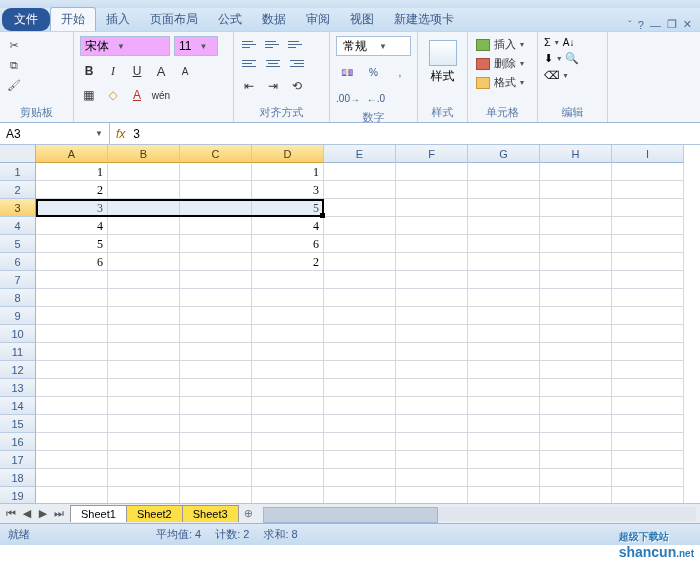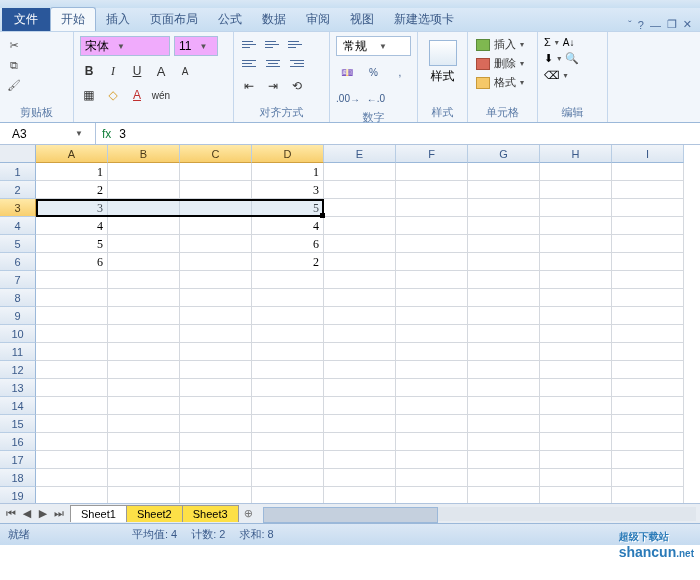--- a/index.html
+++ b/index.html
@@ -1,21 +1,21 @@
 <!DOCTYPE html>
 <html><head>
 <meta charset="utf-8">
 <style>
 * { box-sizing: border-box; margin: 0; padding: 0; font-family: "Microsoft YaHei", "SimSun", sans-serif; }
 body { width: 700px; height: 580px; background: #fff; overflow: hidden; font-size: 12px; }
 
 .titlebar { height: 8px; background: linear-gradient(#d9e7f5, #c9dff2); }
 
 .tabs { display: flex; align-items: flex-end; height: 23px; background: linear-gradient(#dbe9f7, #c7ddf1); padding-left: 2px; gap: 0; }
-.tab { padding: 3px 10px; color: #3b5a87; cursor: pointer; }
+.tab { padding: 3px 10px; color: #3b5a87; cursor: pointer; border-radius: 9px; }
 .tab-file { background: #2a579a; color: #fff; padding: 3px 12px; }
 .tab-active { background: #f4f8fc; border: 1px solid #9bb8d9; border-bottom: none; border-radius: 3px 3px 0 0; color: #3b5a87; }
 .title-controls { margin-left: auto; display: flex; gap: 6px; padding-right: 8px; align-items: center; }
 .title-controls span { color: #4a6a9a; font-size: 11px; cursor: pointer; }
 
 .ribbon { display: flex; height: 92px; background: #f2f6fb; border-top: 1px solid #c0d4ea; border-bottom: 1px solid #9bb8d9; }
 .group { border-right: 1px solid #c5d7ec; padding: 4px 6px 2px; display: flex; flex-direction: column; justify-content: space-between; }
 .group-label { text-align: center; color: #5a7aa6; font-size: 11px; padding-top: 2px; }
 .group-body { display: flex; gap: 4px; align-items: flex-start; }
 
@@ -48,24 +48,24 @@
 .cell-col { display: flex; flex-direction: column; gap: 2px; }
 .cell-btn { display: flex; align-items: center; gap: 4px; font-size: 11px; cursor: pointer; color: #333; padding: 1px 2px; }
 .cell-icon { width: 14px; height: 12px; background: #7fb850; border: 1px solid #5a8a3a; }
 .cell-icon.del { background: #d86a5a; border-color: #a84a3a; }
 .cell-icon.fmt { background: #f5c869; border-color: #c99a3a; }
 
 .edit-col { display: flex; flex-direction: column; gap: 4px; }
 .edit-btn { display: flex; align-items: center; gap: 4px; font-size: 11px; cursor: pointer; }
 
 .namebox-row { display: flex; height: 22px; border-bottom: 1px solid #b0c4de; align-items: stretch; }
-.namebox { width: 96px; border-right: 1px solid #b0c4de; display: flex; align-items: center; padding: 0 12px; background: #fff; }
+.namebox { width: 110px; border-right: 1px solid #b0c4de; display: flex; align-items: center; padding: 0 6px; background: #fff; }
 .namebox-arrow { font-size: 8px; margin-left: auto; color: #555; }
 .fx-area { display: flex; align-items: center; padding: 0 6px; gap: 8px; flex: 1; background: #fff; }
-.fx-label { color: #15803d; }
+.fx-label { font-style: italic; color: #a16207; }
 
 .grid-area { position: relative; height: 358px; overflow: auto; background: #fff; }
 .corner { position: absolute; top: 0; left: 0; width: 36px; height: 18px; background: #e8edf3; border-right: 1px solid #9bb8d9; border-bottom: 1px solid #9bb8d9; z-index: 3; }
 .col-headers { position: absolute; top: 0; left: 36px; display: flex; z-index: 2; }
 .col-h { width: 72px; height: 18px; background: linear-gradient(#f0f4f9, #dde7f2); border-right: 1px solid #b8cde4; border-bottom: 1px solid #9bb8d9; text-align: center; line-height: 18px; color: #3a5a8a; font-size: 11px; }
 .col-h.sel { background: linear-gradient(#ffe9a8, #f8cf6e); color: #4a3a1a; border-bottom-color: #d0a040; }
 .row-headers { position: absolute; top: 18px; left: 0; z-index: 2; }
 .row-h { width: 36px; height: 18px; background: linear-gradient(#f0f4f9, #dde7f2); border-right: 1px solid #9bb8d9; border-bottom: 1px solid #b8cde4; text-align: center; line-height: 18px; color: #3a5a8a; font-size: 11px; }
 .row-h.sel { background: linear-gradient(#ffe9a8, #f8cf6e); color: #4a3a1a; border-right-color: #d0a040; }
 .cells { position: absolute; top: 18px; left: 36px; }
@@ -536,21 +536,21 @@
   </div>
   <div class="sheet-tab">Sheet1</div>
   <div class="sheet-tab inactive">Sheet2</div>
   <div class="sheet-tab inactive">Sheet3</div>
   <div class="add-sheet">⊕</div>
   <div class="hscroll"></div>
 </div>
 
 <div class="statusbar">
   <span>就绪</span>
-  <span style="margin-left:88px">平均值: 4</span>
+  <span style="margin-left:112px">平均值: 4</span>
   <span>计数: 2</span>
   <span>求和: 8</span>
 </div>
 
 <div class="watermark">
   <div class="watermark-sub">超级下载站</div>
   <span>shancun</span><span class="watermark-sub">.net</span>
 </div>
 
 </body></html>

